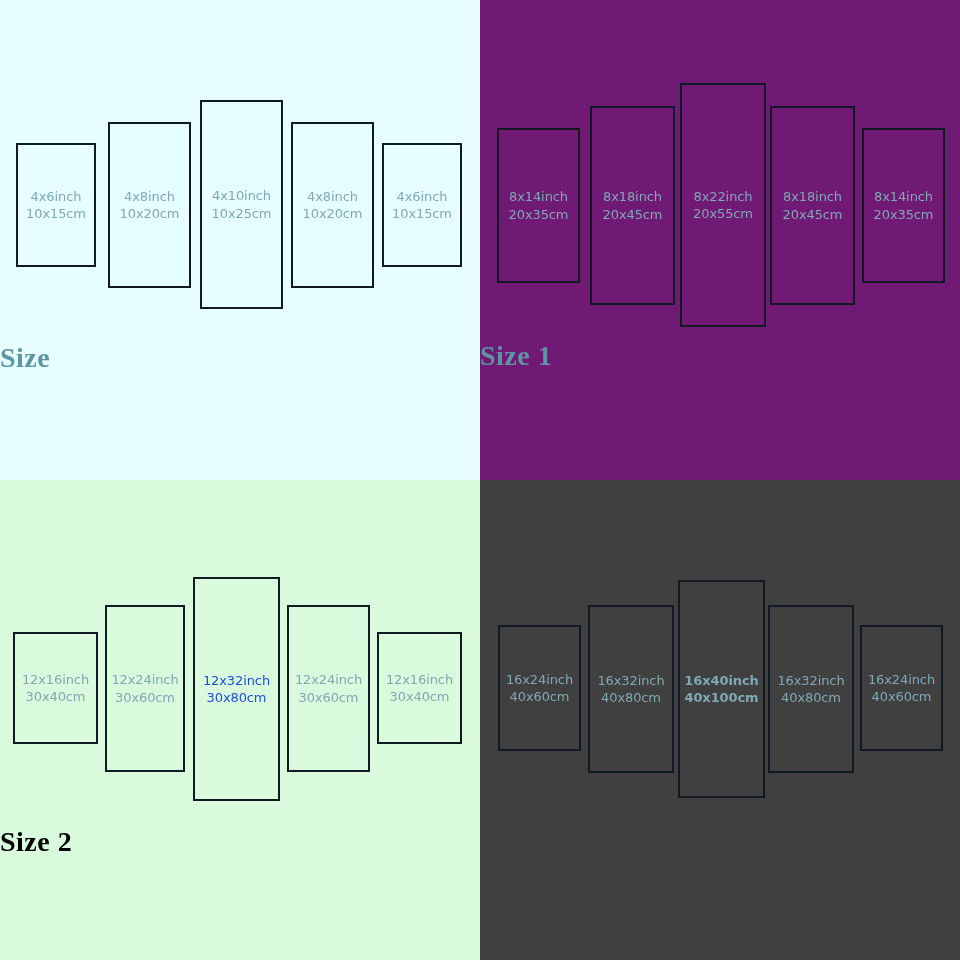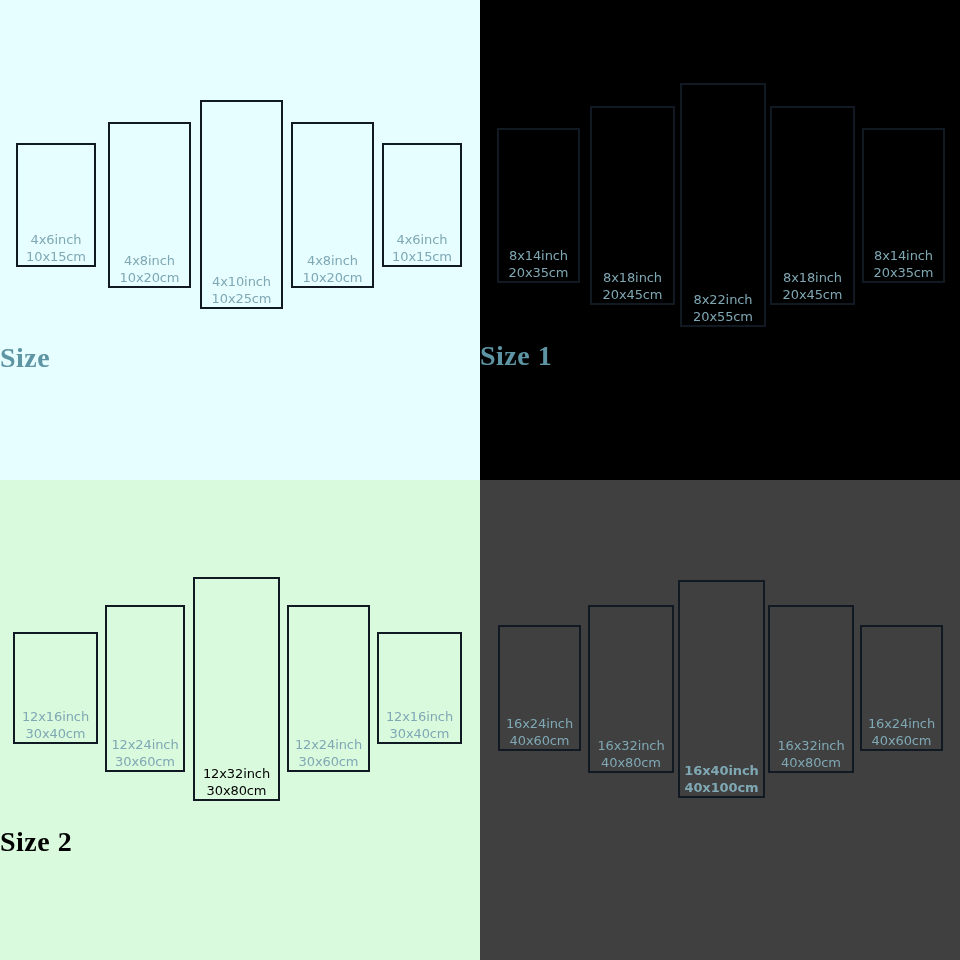--- a/index.html
+++ b/index.html
@@ -34,21 +34,21 @@
     top: 0;
     width: 480px;
     height: 480px;
   }
   .panel {
     position: absolute;
     box-sizing: border-box;
     border: 2px solid #a21caf;
     background: transparent;
     display: flex;
-    align-items: flex-end;
+    align-items: center;
     justify-content: center;
   }
   .panel-label {
     font-family: "DejaVu Sans", sans-serif;
     font-size: 13px;
     line-height: 1.32;
     text-align: center;
     color: #7fa8b4;
     white-space: nowrap;
     letter-spacing: -0.1px;
@@ -87,21 +87,21 @@
         <div class="panel" style="left: 291px; top: 122px; width: 83px; height: 166px; border-color: rgb(17, 26, 34);">
           <div class="panel-label" style="color: rgb(127, 168, 180);"><span>4x8inch</span><span class="line2">10x20cm</span></div>
         </div>
         <div class="panel" style="left: 382px; top: 143px; width: 80px; height: 124px; border-color: rgb(17, 26, 34);">
           <div class="panel-label" style="color: rgb(127, 168, 180);"><span>4x6inch</span><span class="line2">10x15cm</span></div>
         </div>
       </div>
     <div class="q-title" style="top: 342px; color: rgb(94, 149, 164);">Size</div>
   </div>
 
-  <div class="quadrant q1" style="background: #000000;">
+  <div class="quadrant q1" style="background: #701a75;">
     <div class="panels">
         <div class="panel" style="left: 17px; top: 128px; width: 83px; height: 155px; border-color: rgb(17, 26, 34);">
           <div class="panel-label" style="color: rgb(127, 168, 180);"><span>8x14inch</span><span class="line2">20x35cm</span></div>
         </div>
         <div class="panel" style="left: 110px; top: 106px; width: 85px; height: 199px; border-color: rgb(17, 26, 34);">
           <div class="panel-label" style="color: rgb(127, 168, 180);"><span>8x18inch</span><span class="line2">20x45cm</span></div>
         </div>
         <div class="panel" style="left: 200px; top: 83px; width: 86px; height: 244px; border-color: rgb(17, 26, 34);">
           <div class="panel-label" style="color: rgb(127, 168, 180);"><span>8x22inch</span><span class="line2">20x55cm</span></div>
         </div>
@@ -117,21 +117,21 @@
 
   <div class="quadrant q2" style="background: rgb(218, 250, 221);">
     <div class="panels">
         <div class="panel" style="left: 13px; top: 152px; width: 85px; height: 112px; border-color: rgb(17, 26, 34);">
           <div class="panel-label" style="color: rgb(127, 168, 180);"><span>12x16inch</span><span class="line2">30x40cm</span></div>
         </div>
         <div class="panel" style="left: 105px; top: 125px; width: 80px; height: 167px; border-color: rgb(17, 26, 34);">
           <div class="panel-label" style="color: rgb(127, 168, 180);"><span>12x24inch</span><span class="line2">30x60cm</span></div>
         </div>
         <div class="panel" style="left: 193px; top: 97px; width: 87px; height: 224px; border-color: rgb(17, 26, 34);">
-          <div class="panel-label" style="color: #000000;"><span>12x32inch</span><span class="line2">30x80cm</span></div>
+          <div class="panel-label" style="color: #1d4ed8;"><span>12x32inch</span><span class="line2">30x80cm</span></div>
         </div>
         <div class="panel" style="left: 287px; top: 125px; width: 83px; height: 167px; border-color: rgb(17, 26, 34);">
           <div class="panel-label" style="color: rgb(127, 168, 180);"><span>12x24inch</span><span class="line2">30x60cm</span></div>
         </div>
         <div class="panel" style="left: 377px; top: 152px; width: 85px; height: 112px; border-color: rgb(17, 26, 34);">
           <div class="panel-label" style="color: rgb(127, 168, 180);"><span>12x16inch</span><span class="line2">30x40cm</span></div>
         </div>
       </div>
     <div class="q-title" style="top: 346px; color: #000000;">Size 2</div>
   </div>

